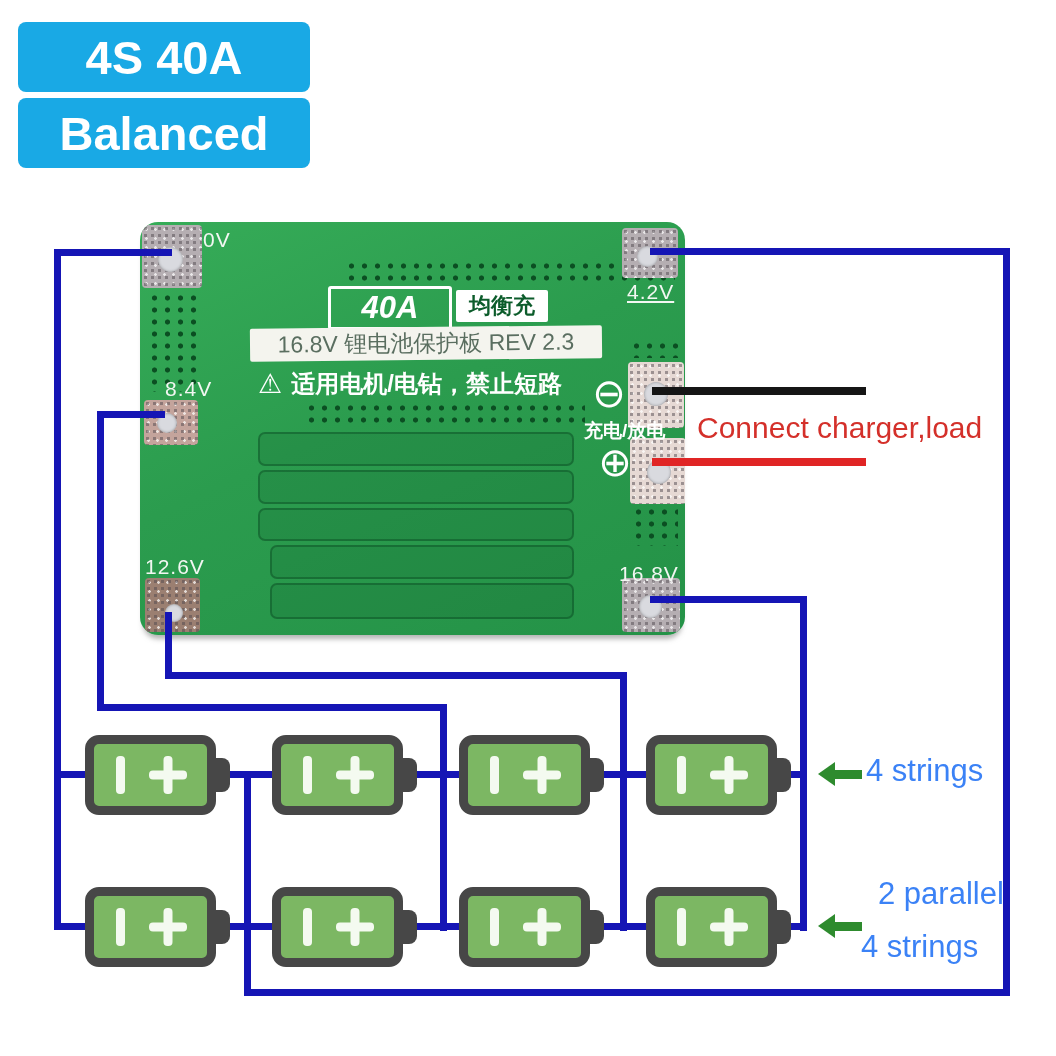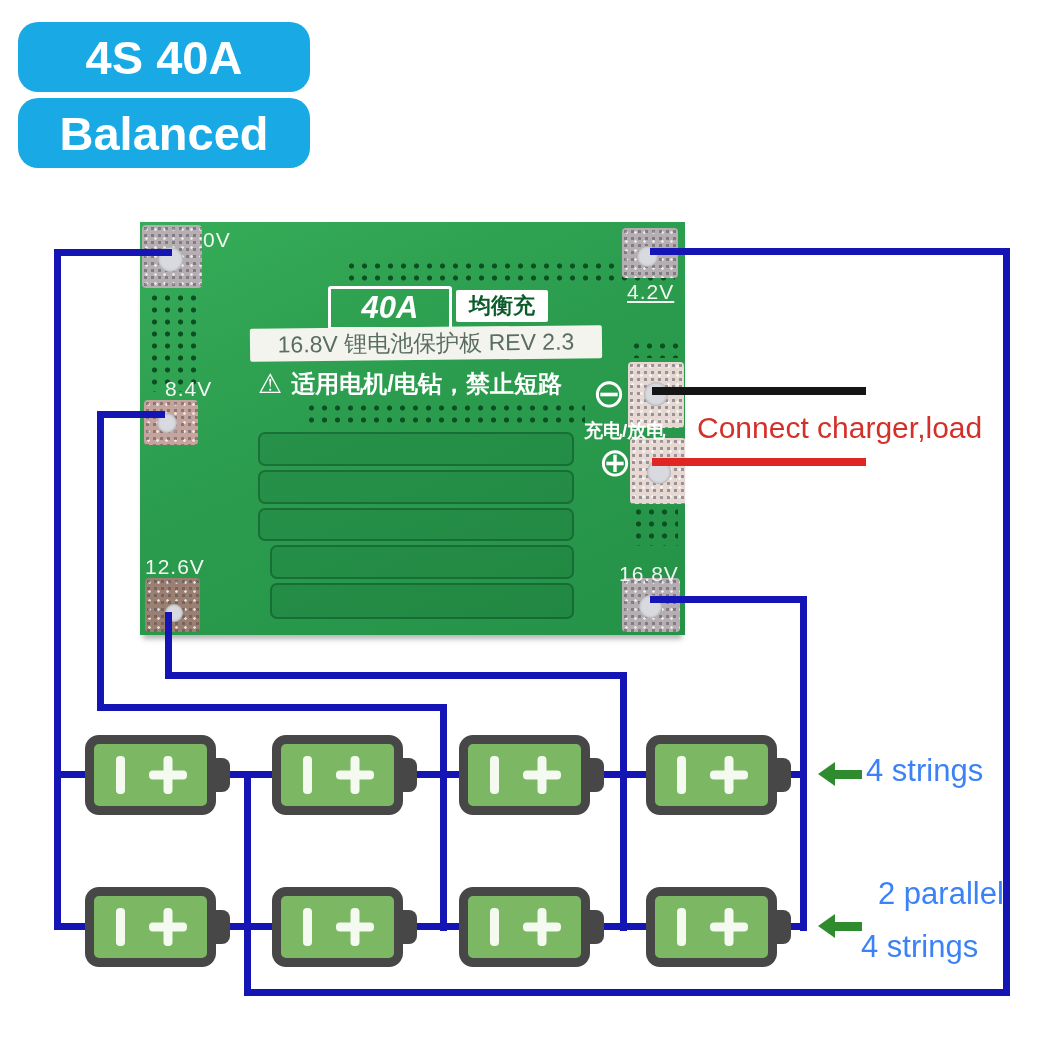--- a/index.html
+++ b/index.html
@@ -1,26 +1,26 @@
 <!DOCTYPE html>
 <html><head>
 <meta charset="utf-8">
 <style>
   html,body{margin:0;padding:0;background:#ffffff;}
   #stage{position:relative;width:1056px;height:1056px;background:#ffffff;overflow:hidden;
          font-family:"Liberation Sans",sans-serif;}
 
   
-  .badge{position:absolute;left:18px;width:292px;height:70px;background:#19A9E5;border-radius:20px;
+  .badge{position:absolute;left:18px;width:292px;height:70px;background:#19A9E5;border-radius:8px;
          color:#fff;font-weight:bold;font-size:47px;display:flex;align-items:center;justify-content:center;}
   #badge-model{top:22px;}
   #badge-type{top:98px;}
 
   
-  #board{position:absolute;left:140px;top:222px;width:545px;height:413px;border-radius:0;
+  #board{position:absolute;left:140px;top:222px;width:545px;height:413px;border-radius:18px;
          background:linear-gradient(155deg,#36ac58 0%,#2b9c4e 45%,#249247 100%);
          overflow:hidden;box-shadow:0 7px 5px -3px rgba(110,110,110,.5);z-index:1;}
   .pad{position:absolute;border-radius:4px;
        background-image:radial-gradient(circle,rgba(80,72,78,.5) 1.4px,transparent 2px),
                         radial-gradient(circle,rgba(255,255,255,.7) 1px,transparent 1.6px);
        background-size:7px 7px,9px 9px;background-color:#b5aeb2;}
   .pad.pink{background-color:#e6d9d4;}
   .pad.brown{background-color:#9b7f71;}
   .pad-hole{position:absolute;border-radius:50%;background:#d9dadf;box-shadow:inset 0 0 3px rgba(0,0,0,.35);}
   .pcb-label{position:absolute;color:#f2f7f2;font-size:21px;letter-spacing:1px;}

